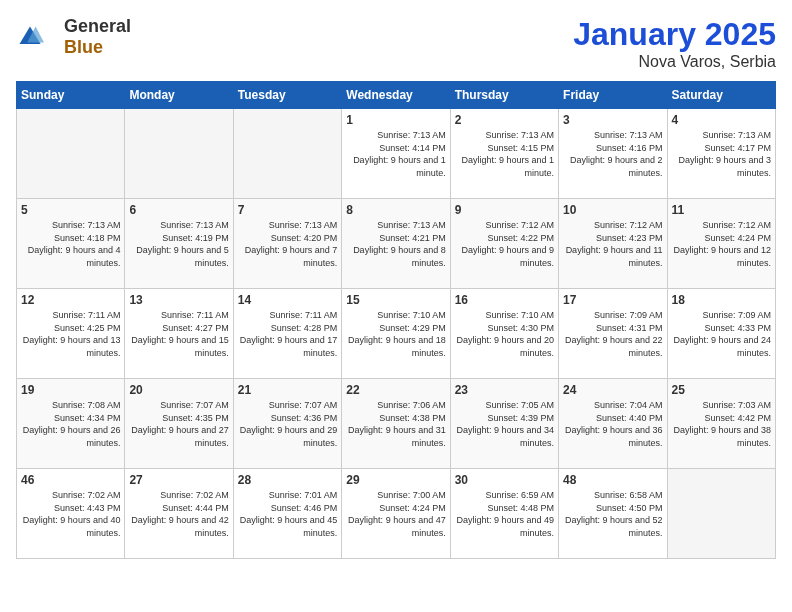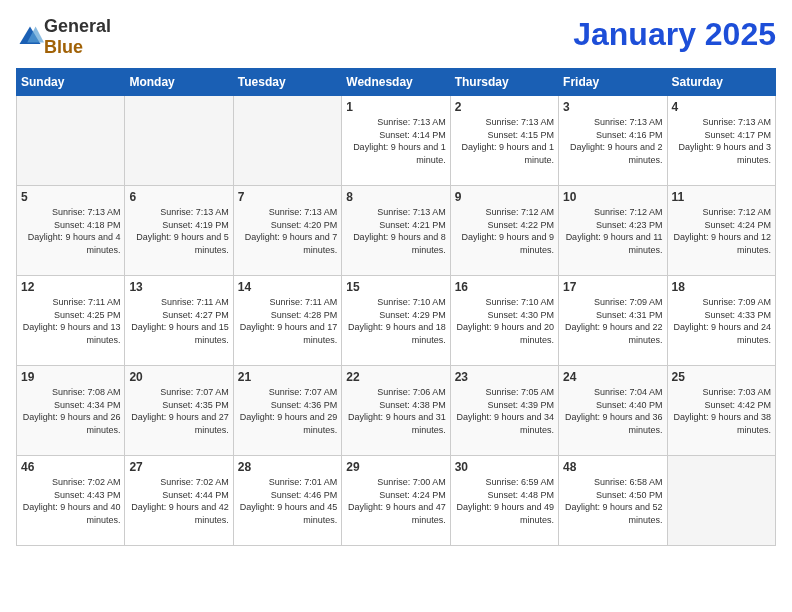--- a/index.html
+++ b/index.html
@@ -12,21 +12,21 @@
     }
     .header {
       display: flex;
       justify-content: space-between;
       align-items: flex-start;
       margin-bottom: 10px;
     }
     .logo {
       display: flex;
       align-items: center;
-      gap: 0;
+      gap: 20px;
     }
     .logo-icon {
       width: 28px;
       height: 28px;
     }
     .title-block {
       text-align: right;
     }
     .month-title {
       font-size: 32px;
@@ -88,20 +88,21 @@
       <polygon points="20,5 35,30 5,30" fill="#1a5fb4"></polygon>
       <polygon points="28,5 40,28 16,28" fill="#5a9fd4" opacity="0.7"></polygon>
     </svg>
     <div>
       <span style="font-size:18px;font-weight:bold;color:#333;">General</span><br>
       <span style="font-size:18px;font-weight:bold;color:#a16207;">Blue</span>
     </div>
   </div>
   <div class="title-block">
     <div class="month-title">January 2025</div>
+    <div class="location">Nova Varos, Serbia</div>
   </div>
 </div>
 
 <table>
   <thead>
     <tr>
     <th>Sunday</th>
         <th>Monday</th>
         <th>Tuesday</th>
         <th>Wednesday</th>

